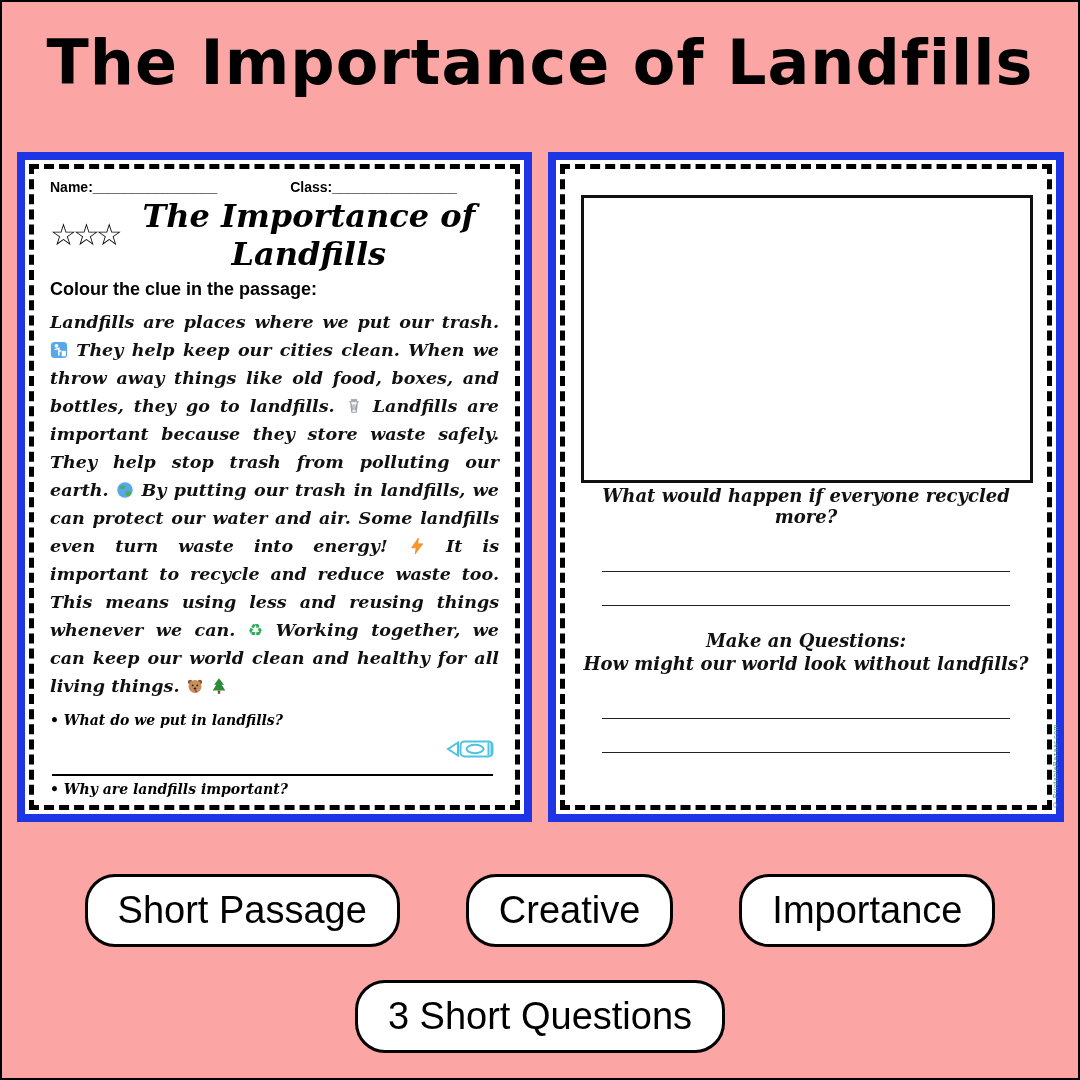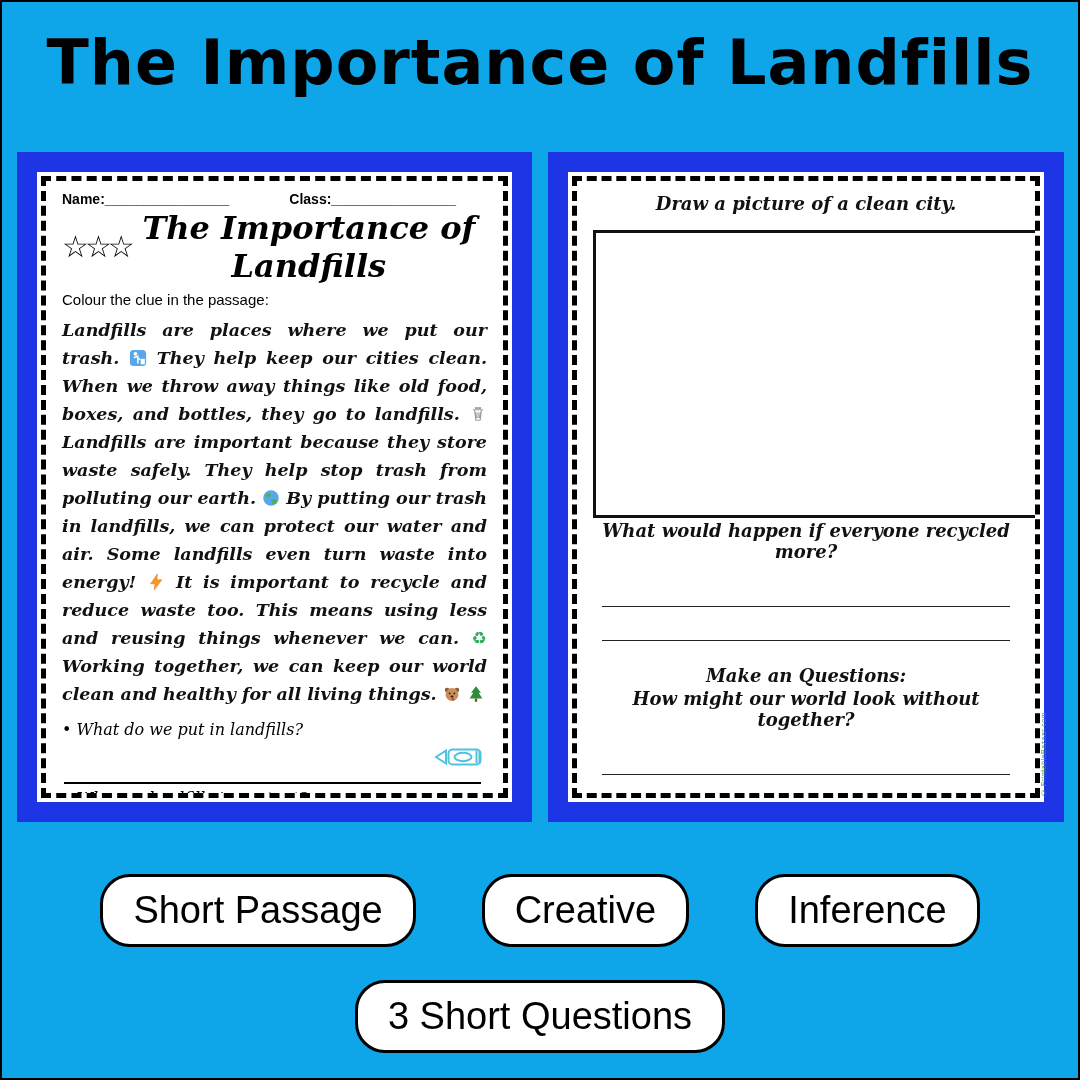--- a/index.html
+++ b/index.html
@@ -1,55 +1,55 @@
 <!DOCTYPE html>
 <html><head>
 <meta charset="utf-8">
 <style>
   html,body { margin:0; padding:0; background:#e8e8e8; }
   .canvas {
-    position:relative; width:1080px; height:1080px; background:#0ea5e9;
+    position:relative; width:1080px; height:1080px; background:#fca5a5;
     border:2px solid #000; box-sizing:border-box; overflow:hidden;
     font-family:"Liberation Sans", sans-serif;
   }
   
   .main-title {
     position:absolute; top:24px; left:0; width:100%; text-align:center;
     font-family:"DejaVu Sans", sans-serif; font-weight:800; font-size:62px;
     letter-spacing:1px; color:#000;
   }
   
-  .page { position:absolute; top:150px; height:670px; background:#1d35e5; padding:20px; box-sizing:border-box; }
+  .page { position:absolute; top:150px; height:670px; background:#1d35e5; padding:8px; box-sizing:border-box; }
   .page.left  { left:15px;  width:515px; }
   .page.right { left:546px; width:516px; }
   .paper { position:relative; width:100%; height:100%; background:#fff; box-sizing:border-box; padding:4px; }
   .dashed {
     width:100%; height:100%; box-sizing:border-box;
     border:5px dashed #000; padding:10px 16px; position:relative; overflow:hidden;
   }
   
   .header-row { display:flex; font-weight:700; font-size:14px; }
   .name-field { flex:1.15; } .class-field { flex:1; }
   .title-row { display:flex; align-items:center; margin-top:2px; }
   .stars { font-size:30px; letter-spacing:-4px; line-height:1; white-space:nowrap; }
   .ws-title {
     flex:1; text-align:center; font-family:"DejaVu Serif", serif;
     font-style:italic; font-weight:700; font-size:32px; line-height:1.2;
   }
-  .instruction { font-weight:400; font-size:15px; margin-top:5px; }
+  .instruction { font-weight:700; font-size:18px; margin-top:5px; }
   .passage {
     margin-top:8px; font-family:"DejaVu Serif", serif; font-style:italic; font-weight:700;
     font-size:17.5px; line-height:1.6; text-align:justify; color:#111;
   }
   .emoji { display:inline-block; width:18px; height:18px; vertical-align:-3px; }
   .emoji svg { width:100%; height:100%; display:block; }
   .emoji-glyph { width:auto; height:auto; font-family:"DejaVu Sans", sans-serif; font-style:normal; font-size:17px; vertical-align:0; }
   .questions { margin-top:12px; }
   .question { position:relative; height:69px; }
-  .q-text { font-family:"DejaVu Serif", serif; font-style:italic; font-weight:400; font-size:16px; }
+  .q-text { font-family:"DejaVu Serif", serif; font-style:italic; font-weight:700; font-size:14px; }
   .q-text::before { content:"•  "; font-style:normal; }
   .crayon { position:absolute; right:2px; top:26px; width:52px; height:22px; }
   .crayon svg { width:100%; height:100%; display:block; }
   .answer-line { position:absolute; bottom:5px; left:2px; right:6px; border-bottom:2.5px solid #000; }
   
   .draw-prompt, .section-heading, .section-question {
     text-align:center; font-family:"DejaVu Serif", serif; font-style:italic;
     font-weight:700; font-size:18px; color:#111;
   }
   .draw-prompt { margin-top:2px; }
@@ -153,39 +153,38 @@
 
         </div>
       </div>
     </div>
   </div>
 
   <div class="page right">
     <div class="paper">
       <div class="dashed">
 
-        <div class="draw-prompt">Draw a picture of a clean city.</div>
         <div class="draw-box"></div>
 
         <div class="section-question">What would happen if everyone recycled more?</div>
         <div class="write-line wl-first"></div>
         <div class="write-line wl-second"></div>
 
         <div class="section-heading inference-gap">Make an Questions:</div>
-        <div class="section-question">How might our world look without together?</div>
+        <div class="section-question">How might our world look without landfills?</div>
         <div class="write-line wl-first"></div>
         <div class="write-line wl-second"></div>
 
       </div>
       <div class="copyright">© PrintableBazaar.com</div>
     </div>
   </div>
 
   <div class="tags-row r1">
     <div class="tag">Short Passage</div>
     <div class="tag">Creative</div>
-    <div class="tag">Inference</div>
+    <div class="tag">Importance</div>
   </div>
   <div class="tags-row r2">
     <div class="tag">3 Short Questions</div>
   </div>
 
 </div>
 
 </body></html>

